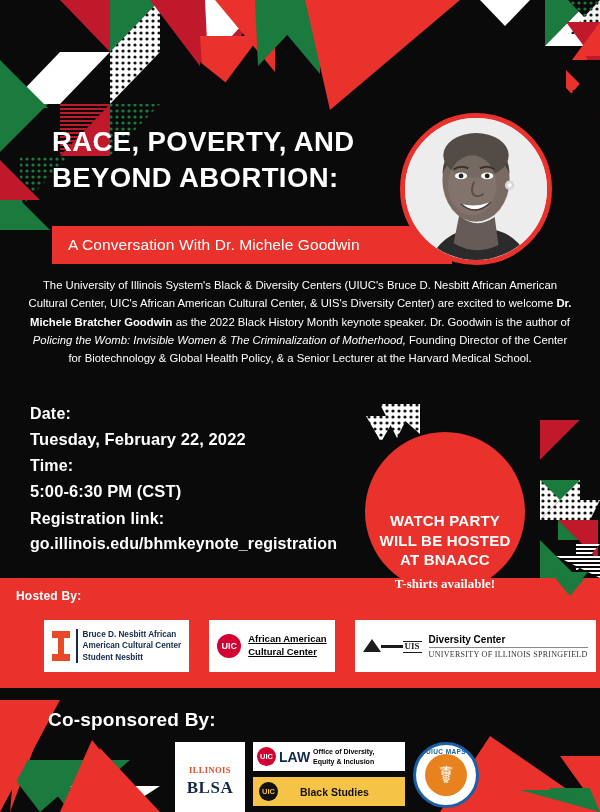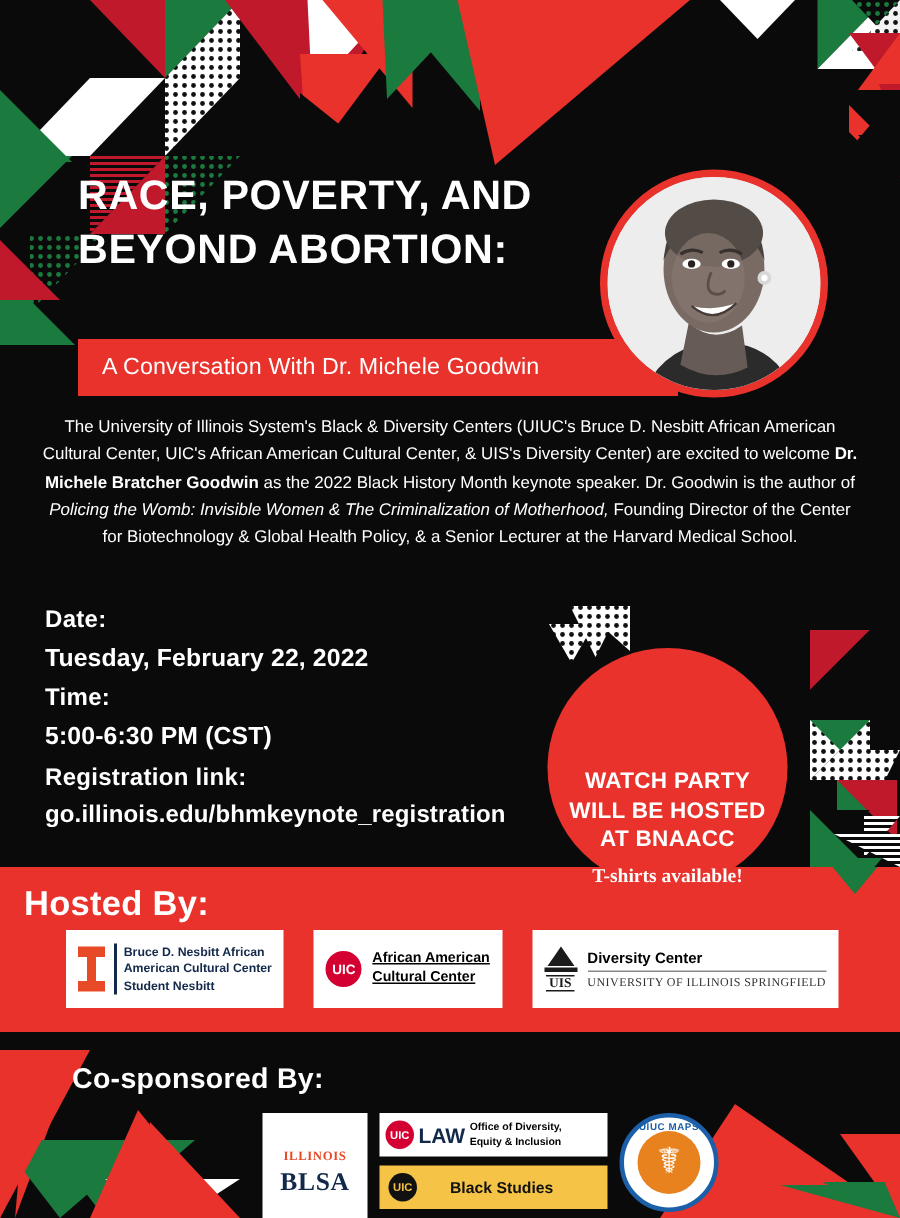--- a/index.html
+++ b/index.html
@@ -10,21 +10,21 @@
     background:#0a0a0a;
   }
   .poster { position:absolute; inset:0; background:#0a0a0a; overflow:hidden; }
 
   
   .deco { position:absolute; inset:0; pointer-events:none; }
   .deco svg { display:block; width:600px; height:812px; }
 
   
   .title-block {
-    position:absolute; left:52px; top:112px; width:345px;
+    position:absolute; left:52px; top:124px; width:345px;
     z-index:5;
   }
   .title-line {
     font-weight:bold; font-size:27.5px; letter-spacing:0.4px;
     line-height:1.30; color:#ffffff; white-space:nowrap;
     font-family:"Liberation Sans", sans-serif;
   }
   .title-line.accent { color:#e8322b; }
   .subtitle-band {
     position:absolute; left:52px; top:226px; width:400px; height:38px;
@@ -65,21 +65,21 @@
   }
   .badge .b-line {
     color:#fff; font-weight:bold; font-size:15px; line-height:1.28; letter-spacing:0.2px;
   }
   .badge .b-sub {
     color:#fff; font-size:13px; margin-top:7px;
     font-family:"Liberation Serif", serif; font-weight:bold;
   }
   .host-title {
     position:absolute; left:16px; top:589px; z-index:7;
-    color:#fff; font-weight:bold; font-size:23px; letter-spacing:0.2px;text-align:center;
+    color:#fff; font-weight:bold; font-size:12px; letter-spacing:0.2px;text-align:center;
   }
   .host-logos {
     position:absolute; left:44px; top:620px; z-index:7;
     display:flex; gap:20px; align-items:center;
   }
   .logo-card {
     background:#ffffff; display:flex; align-items:center;
     padding:5px 8px; height:52px;
   }
 
@@ -100,21 +100,21 @@
   
   .uic-dot {
     width:24px; height:24px; border-radius:50%; background:#d50032;
     color:#fff; font-size:9px; font-weight:bold; display:flex;
     align-items:center; justify-content:center; flex:0 0 auto; margin-right:7px;
     font-family:"Liberation Sans", sans-serif;
   }
   .uic-text { font-size:9.5px; font-weight:bold; color:#000; line-height:1.35; white-space:nowrap;text-decoration:underline; }
 
   
-  .uis-mark { display:flex; flex-direction:column; align-items:center; margin-right:7px; flex:0 0 auto; }
+  .uis-mark { display:flex; flex-direction:row; align-items:center; margin-right:7px; flex:0 0 auto; }
   .uis-dome { width:0; height:0; border-left:9px solid transparent; border-right:9px solid transparent; border-bottom:13px solid #1b1b1b; }
   .uis-base { width:22px; height:3px; background:#1b1b1b; margin-top:1px; }
   .uis-abbr { font-family:"Liberation Serif", serif; font-weight:bold; font-size:9px; color:#1b1b1b; border-top:1px solid #1b1b1b; border-bottom:1px solid #1b1b1b; line-height:1.1; margin-top:2px; padding:0 2px; }
   .uis-lines { display:flex; flex-direction:column; }
   .uis-t1 { font-size:10px; font-weight:bold; color:#000; white-space:nowrap; }
   .uis-rule { height:1px; background:#888; margin:2px 0; }
   .uis-t2 { font-family:"Liberation Serif", serif; font-size:8px; color:#333; letter-spacing:0.3px; white-space:nowrap; }
 
   
   .cospon-title {

